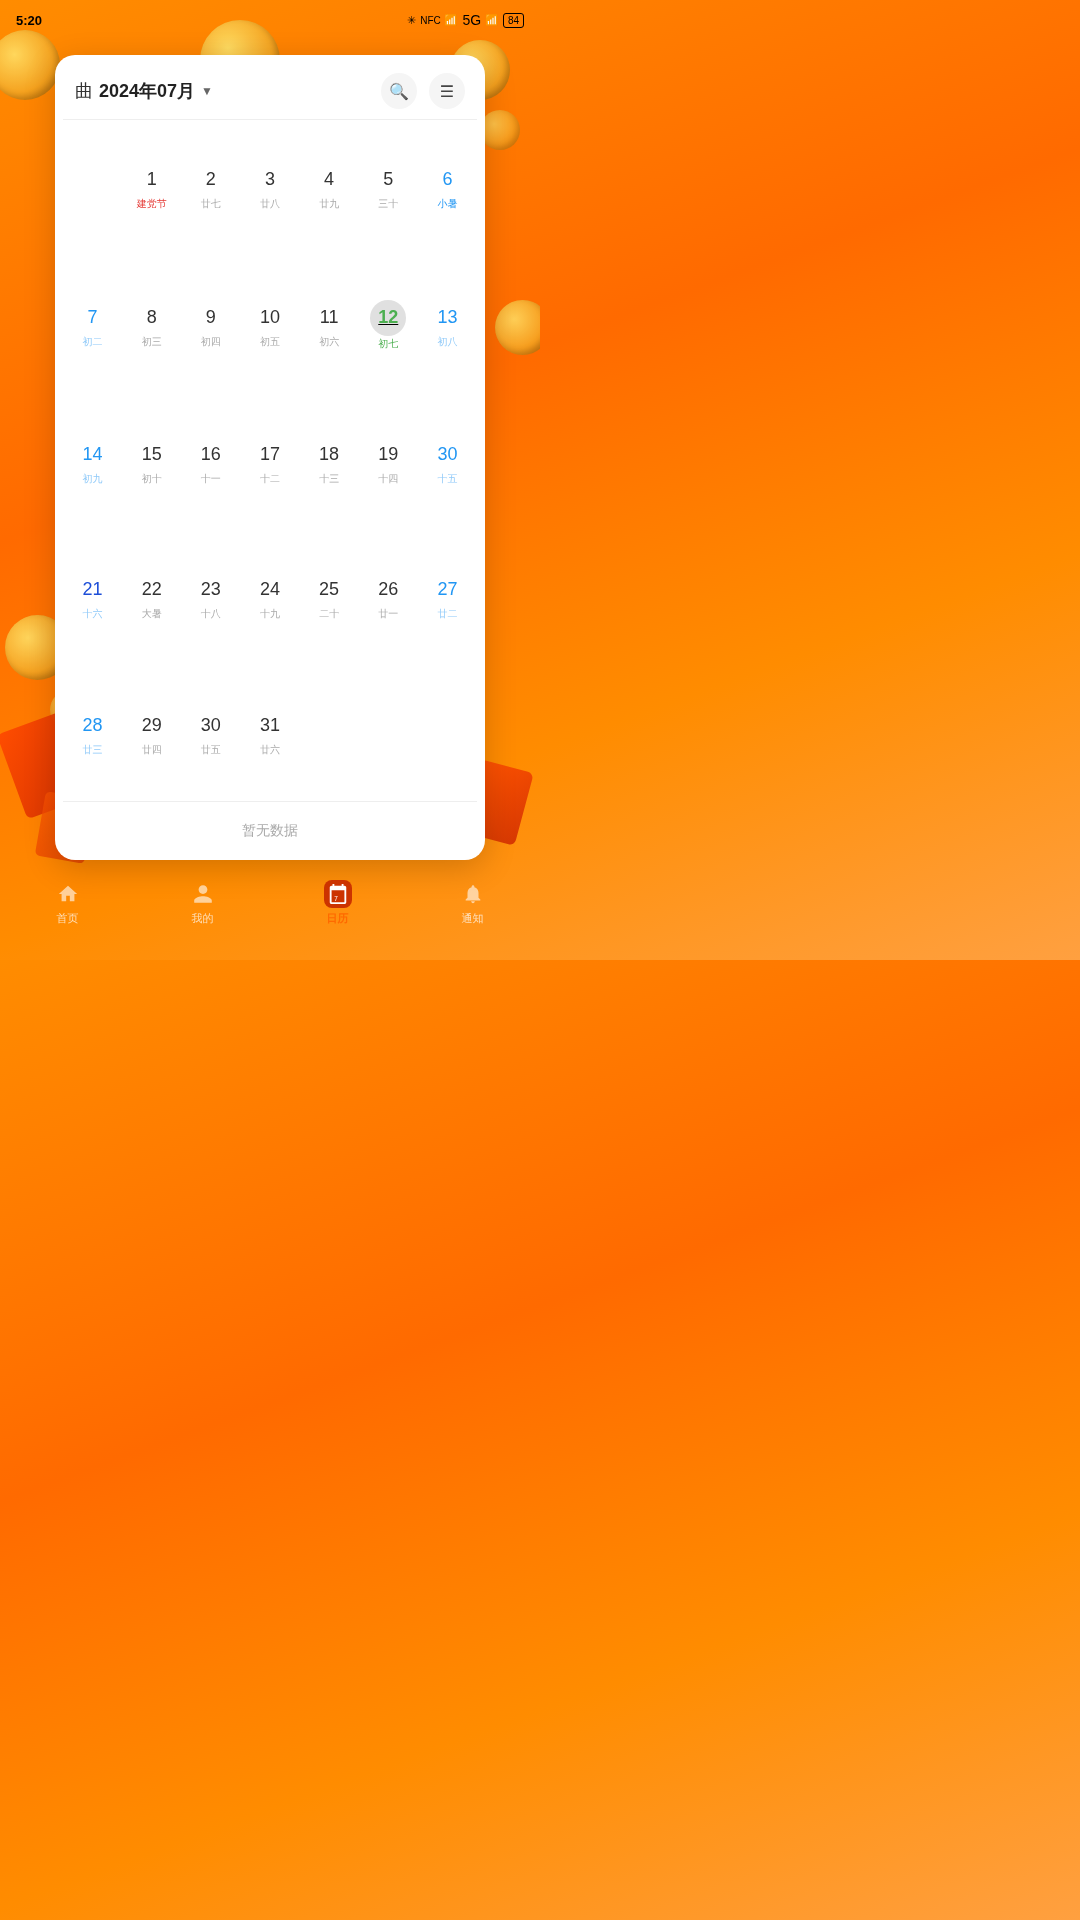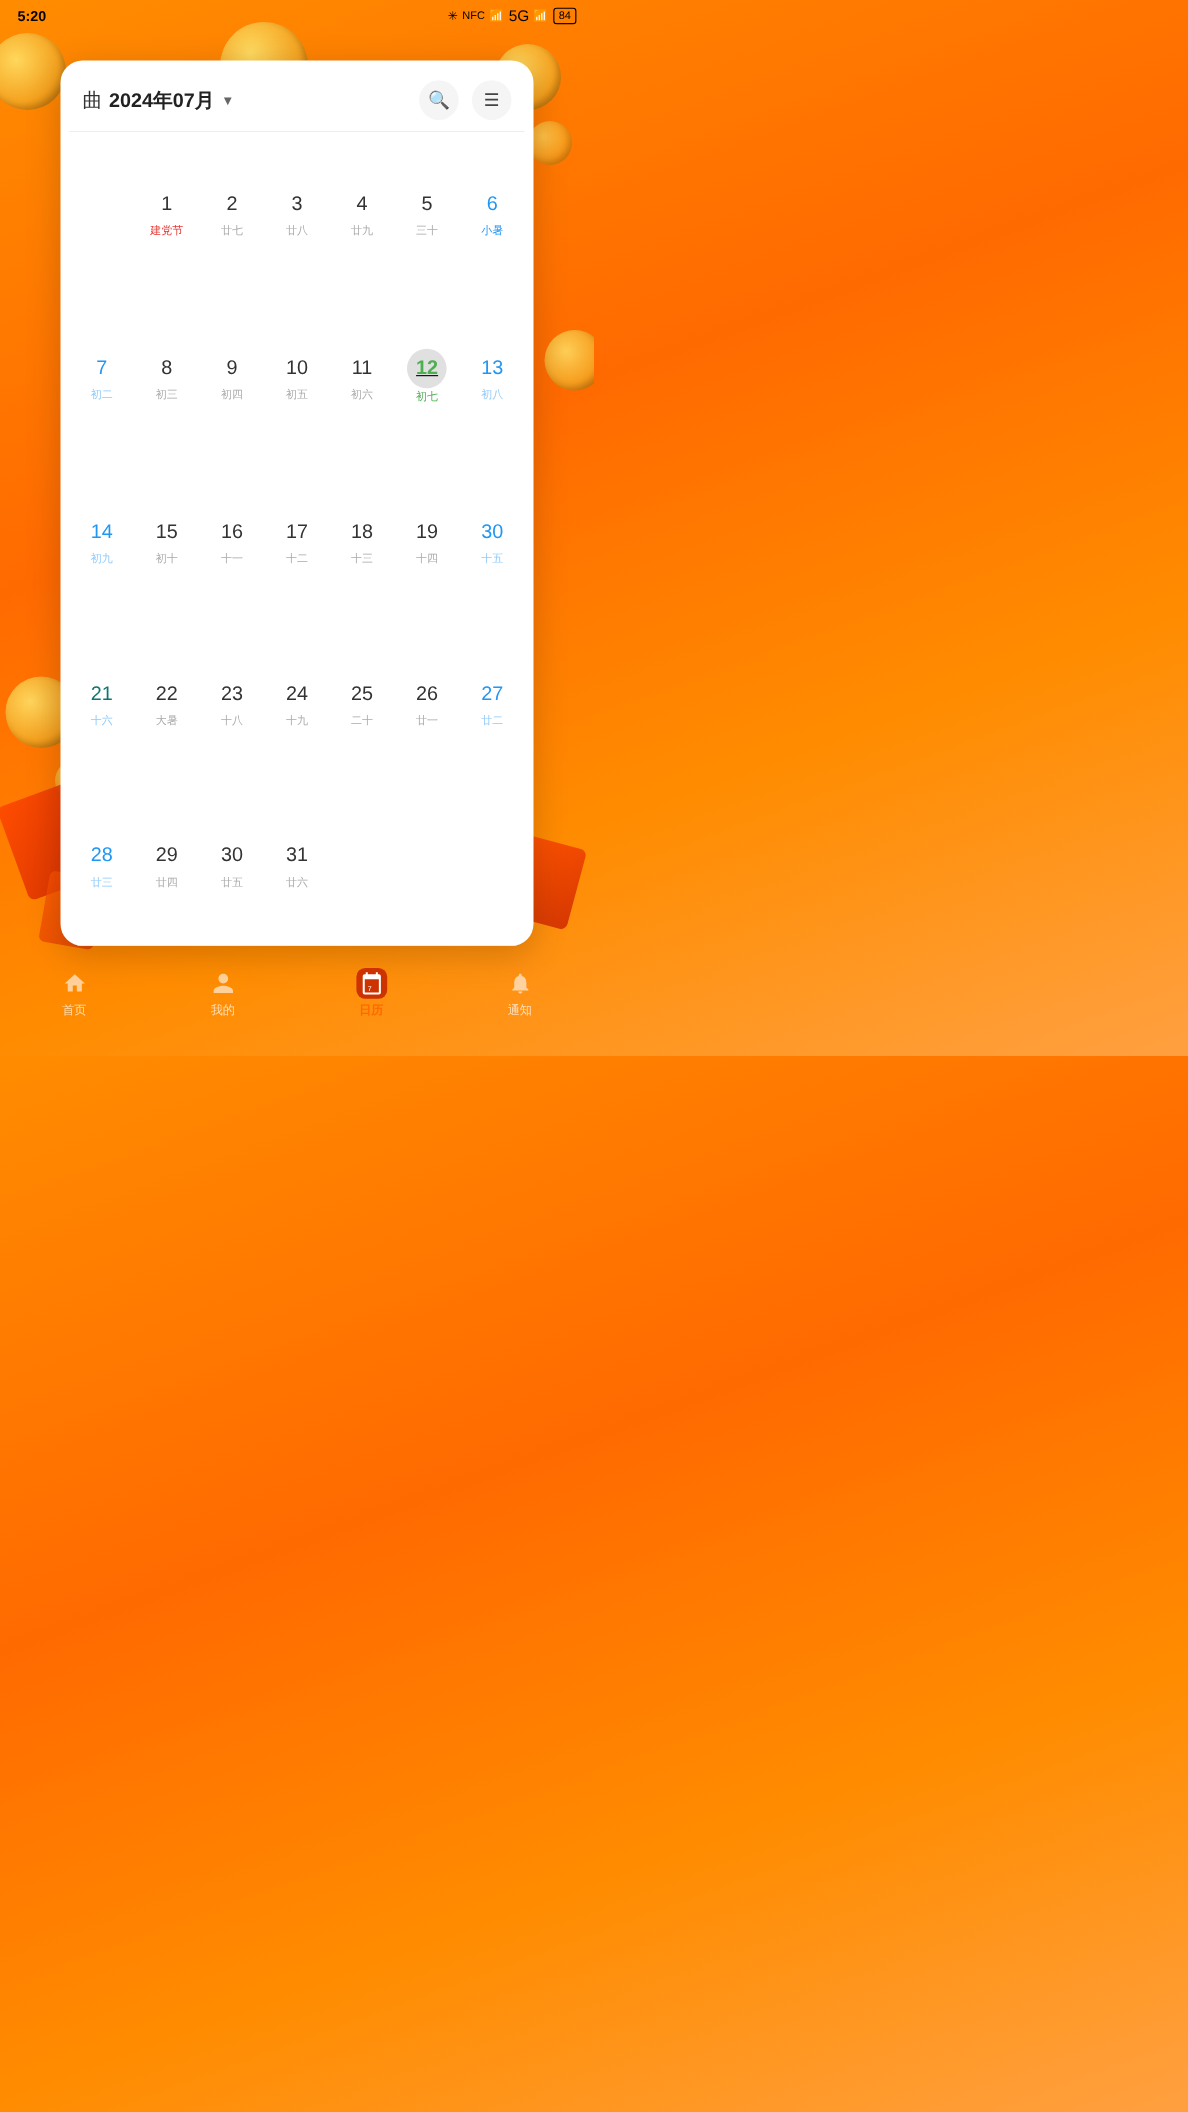--- a/index.html
+++ b/index.html
@@ -28,21 +28,21 @@
       background: radial-gradient(circle at 35% 35%, #ffe066, #f5a623 60%, #c87000 100%);
       box-shadow: inset -3px -3px 6px rgba(0,0,0,0.2);
     }
 
     
     .status-bar {
       position: absolute;
       top: 0; left: 0; right: 0;
       height: 28px;
       display: flex;
-      align-items: center;
+      align-items: flex-end;
       justify-content: space-between;
       padding: 0 16px;
       z-index: 100;
     }
 
     .status-time {
       font-size: 13px;
       font-weight: 600;
       color: #000;
     }
@@ -447,21 +447,21 @@
     </div>
     <div class="cal-cell weekend">
       <div class="cal-date-wrapper">
           <span class="cal-date" style="color:#2196F3;">30</span>
         </div>
       <span class="cal-lunar" style="color:#90CAF9;">十五</span>
     </div>
 
     <div class="cal-cell weekend">
       <div class="cal-date-wrapper">
-          <span class="cal-date" style="color:#0f766e;">21</span>
+          <span class="cal-date" style="color:#1d4ed8;">21</span>
         </div>
       <span class="cal-lunar" style="color:#90CAF9;">十六</span>
     </div>
     <div class="cal-cell solarterm">
       <div class="cal-date-wrapper">
           <span class="cal-date">22</span>
         </div>
       <span class="cal-lunar" style="color:#aaa;">大暑</span>
     </div>
     <div class="cal-cell">
@@ -520,20 +520,23 @@
       <span class="cal-lunar">廿六</span>
     </div>
     <div class="cal-cell"></div>
     <div class="cal-cell"></div>
     <div class="cal-cell"></div>
 
   </div>
 
   <hr class="divider-line">
 
+  <div class="cal-empty">
+    <span>暂无数据</span>
+  </div>
 
 </div>
 
 <div class="bottom-nav">
   <div class="nav-item">
     <div class="nav-icon">
       <svg width="22" height="22" viewBox="0 0 24 24" fill="rgba(255,255,255,0.6)">
         <path d="M10 20v-6h4v6h5v-8h3L12 3 2 12h3v8z"></path>
       </svg>
     </div>

